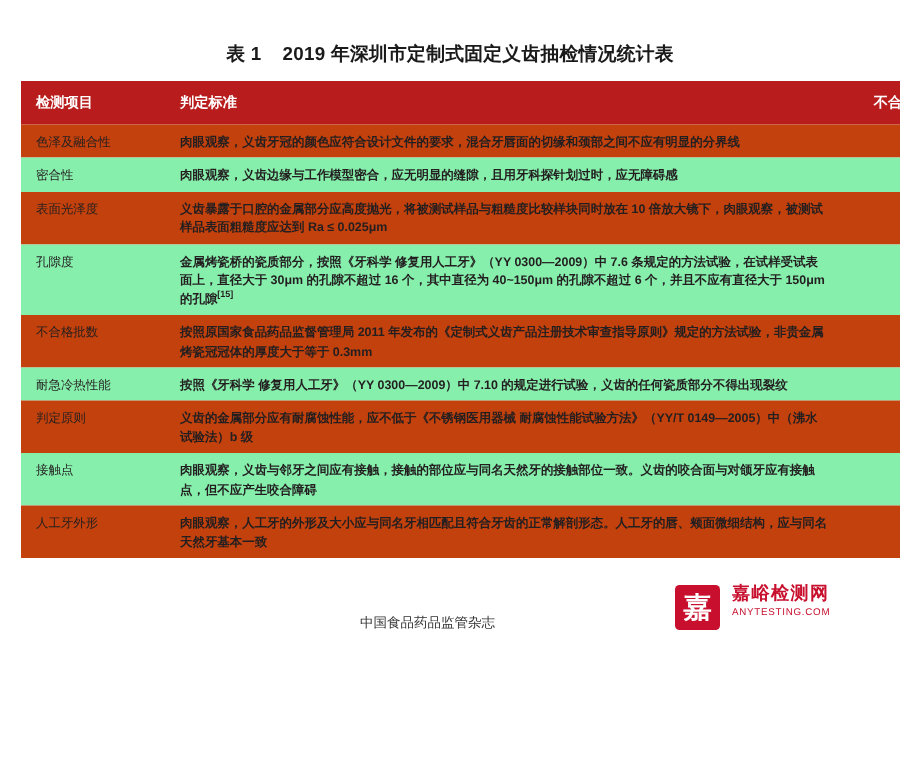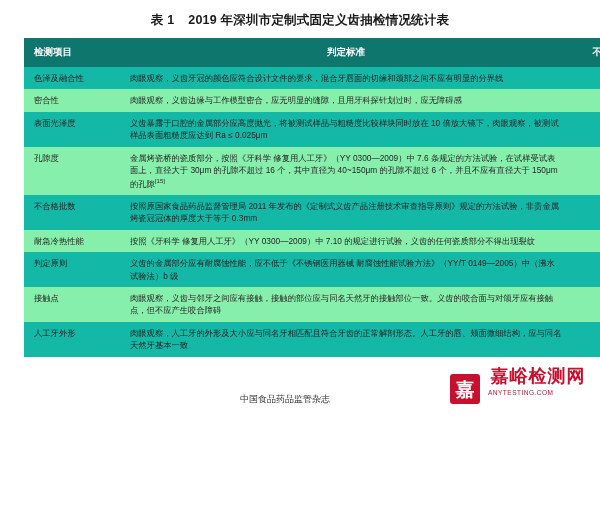--- a/index.html
+++ b/index.html
@@ -13,68 +13,70 @@
     font-family: "Liberation Sans", sans-serif;
     color: #231f20;
     position: relative;
     overflow: hidden;
   }
   .page {
     width: 600px;
     height: 416px;
     position: relative;
     box-sizing: border-box;
-    padding: 0 24px;
+    padding: 0 14px;
+    margin-top: 16px;
   }
   .doc-title {
     text-align: center;
     font-size: 12.5px;
     font-weight: bold;
     color: #1a1a1a;
     padding: 12px 0 9px 0;
     letter-spacing: 0.2px;
   }
   .doc-title .tnum {
     margin-right: 14px;
   }
   table.main {
     width: 572px;
     border-collapse: collapse;
     table-layout: fixed;
     font-size: 8.5px;
   }
   table.main thead th {
-    background: #0f766e;
+    background: #b91c1c;
     color: #ffffff;
     font-weight: bold;
     font-size: 9.5px;
     text-align: left;
     padding: 8px 8px;
     border: none;
     vertical-align: middle;
   }
   table.main thead th.c1 { width: 78px; text-align: left; padding-left: 10px;}
-  table.main thead th.c2 { width: 432px; text-align: center; padding-left: 10px;}
+  table.main thead th.c2 { width: 432px; text-align: left; padding-left: 10px;}
   table.main thead th.c3 { width: 62px; text-align: right; padding-right: 10px;}
   table.main tbody td {
     padding: 5px 8px 5px 10px;
     vertical-align: top;
     line-height: 1.5;
     border: none;
     font-size: 8.3px;
     color: #231f20;
   }
-  table.main tbody tr.odd td { background: #14b8a6; }
+  table.main tbody tr.odd td { background: #c2410c; }
   table.main tbody tr.even td { background: #86efac; }
   td.col-item {
     width: 78px;
     white-space: nowrap;
   }
   td.col-std {
     width: 432px;
+    font-weight: bold;
   }
   td.col-num {
     width: 62px;
     text-align: right;
     padding-right: 10px;
   }
   .sup {
     font-size: 6px;
     vertical-align: super;
   }
@@ -137,25 +139,24 @@
     font-weight: bold;
   }
   .brand-text {
     position: absolute;
     right: 4px;
     bottom: 14px;
     text-align: left;
     width: 100px;
   }
   .brand-name {
-    font-size: 18px;
+    font-size: 12px;
     color: #c8102e;
     font-weight: bold;
     letter-spacing: 1px;
-    text-align: center;
   }
   .brand-sub {
     font-size: 6.5px;
     color: #c8102e;
     letter-spacing: 0.5px;
     margin-top: 1px;
   }
 </style>
 </head>
 <body>

